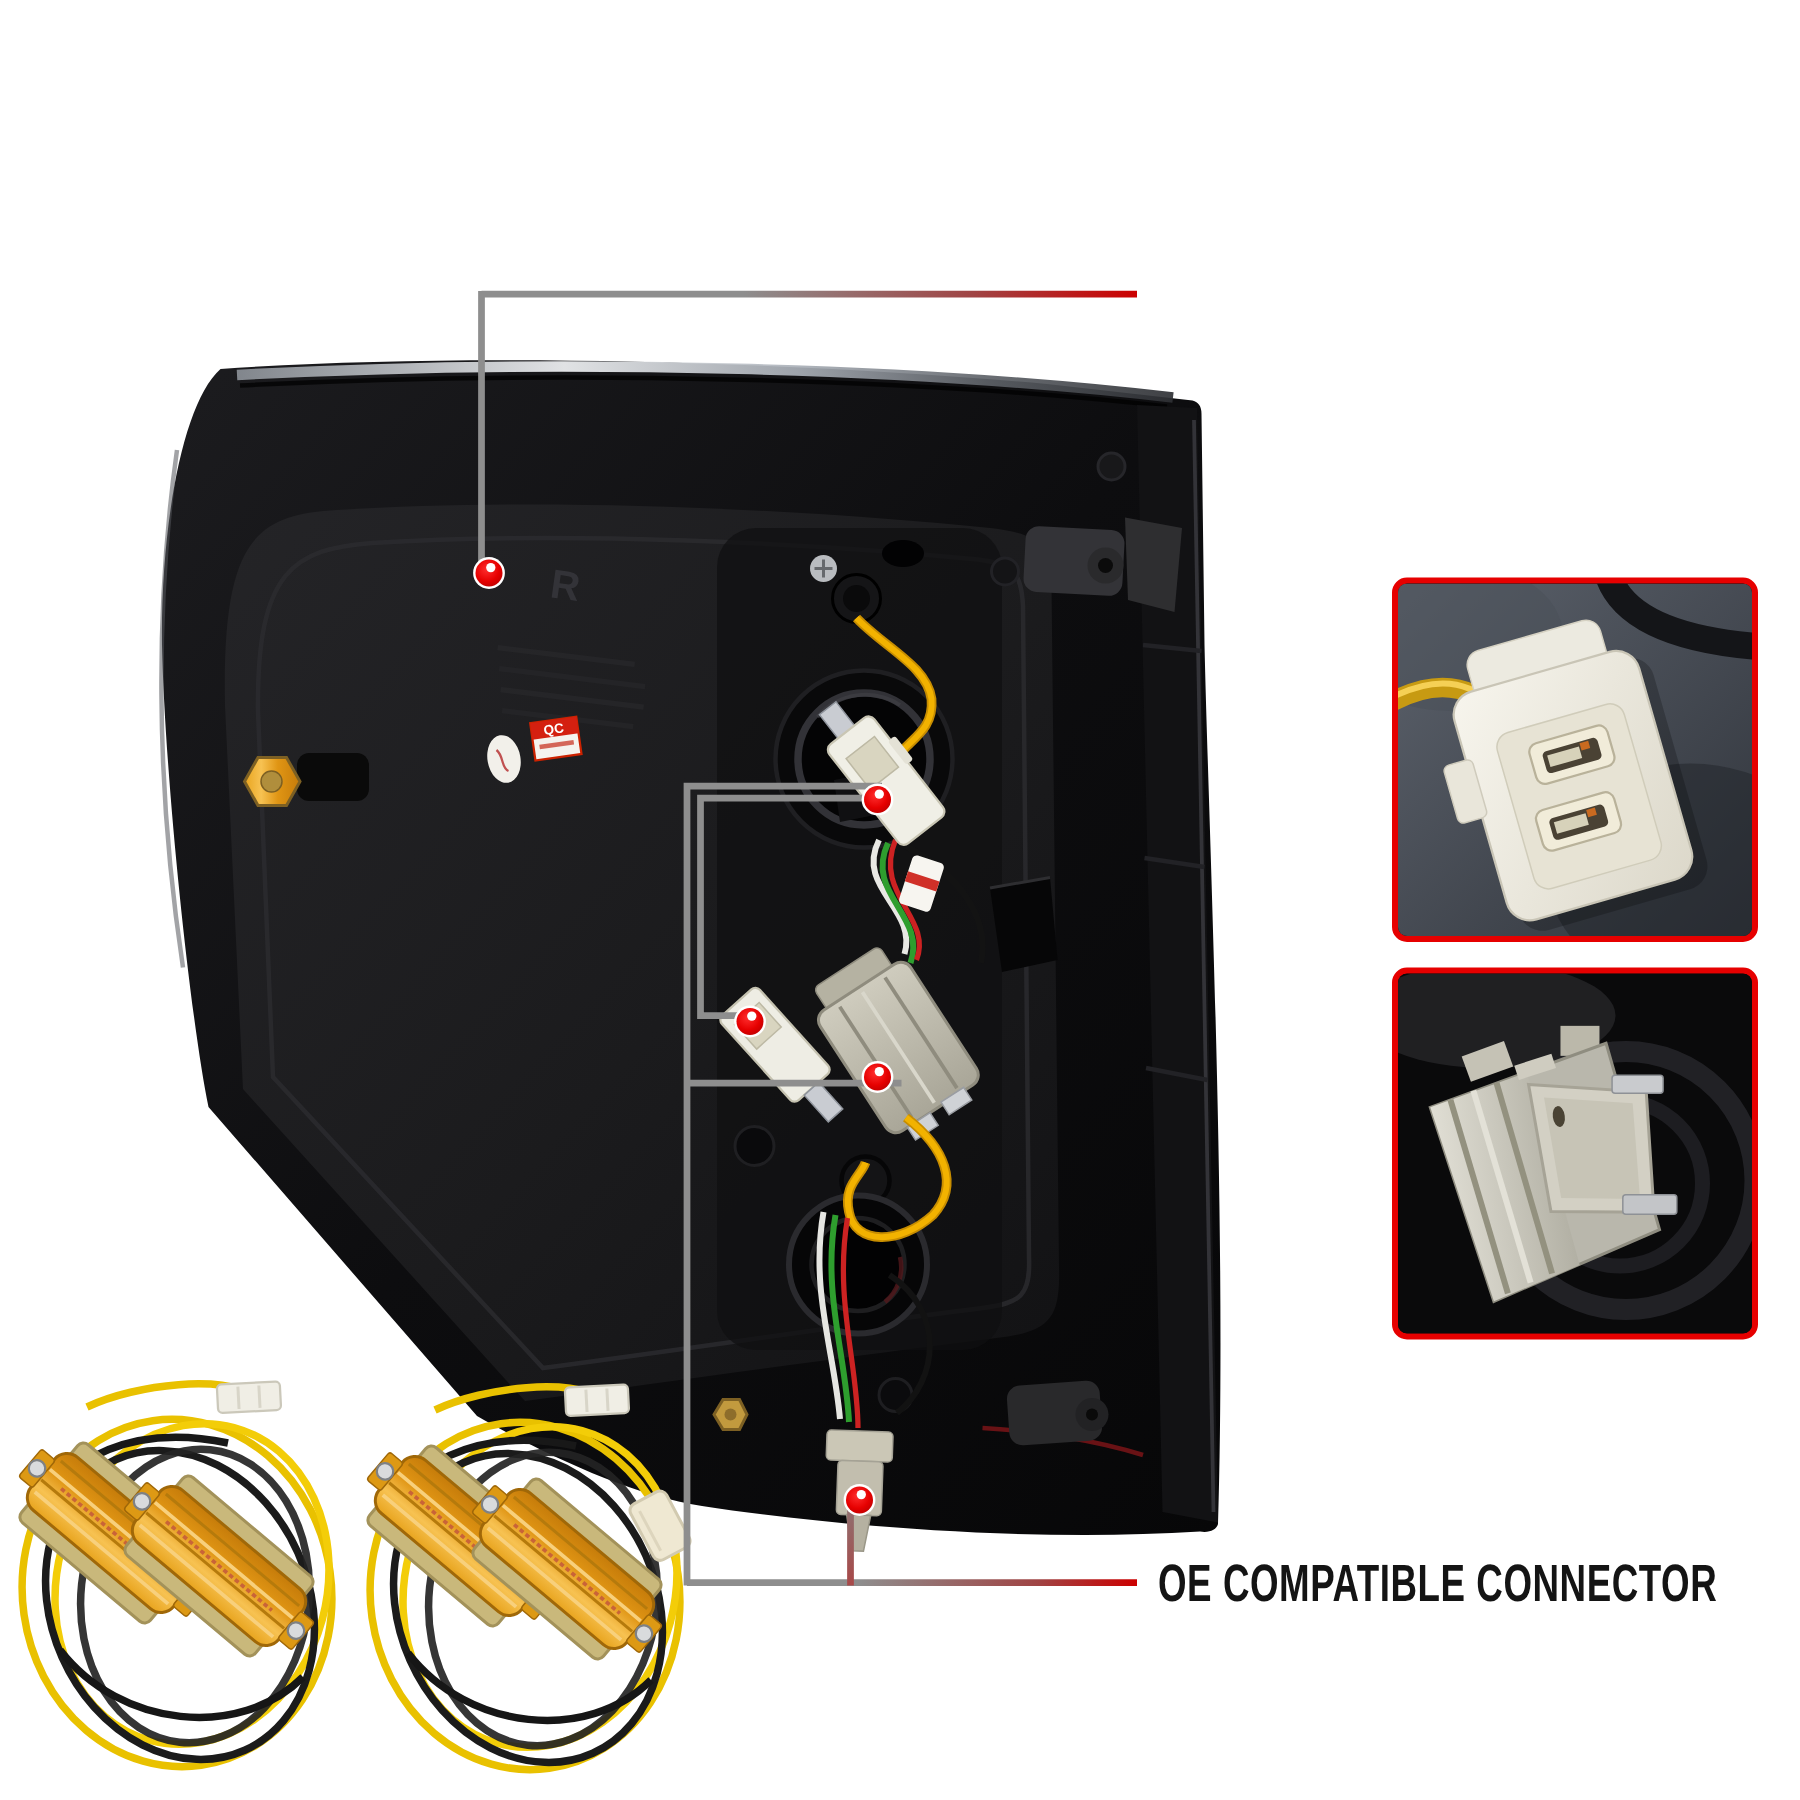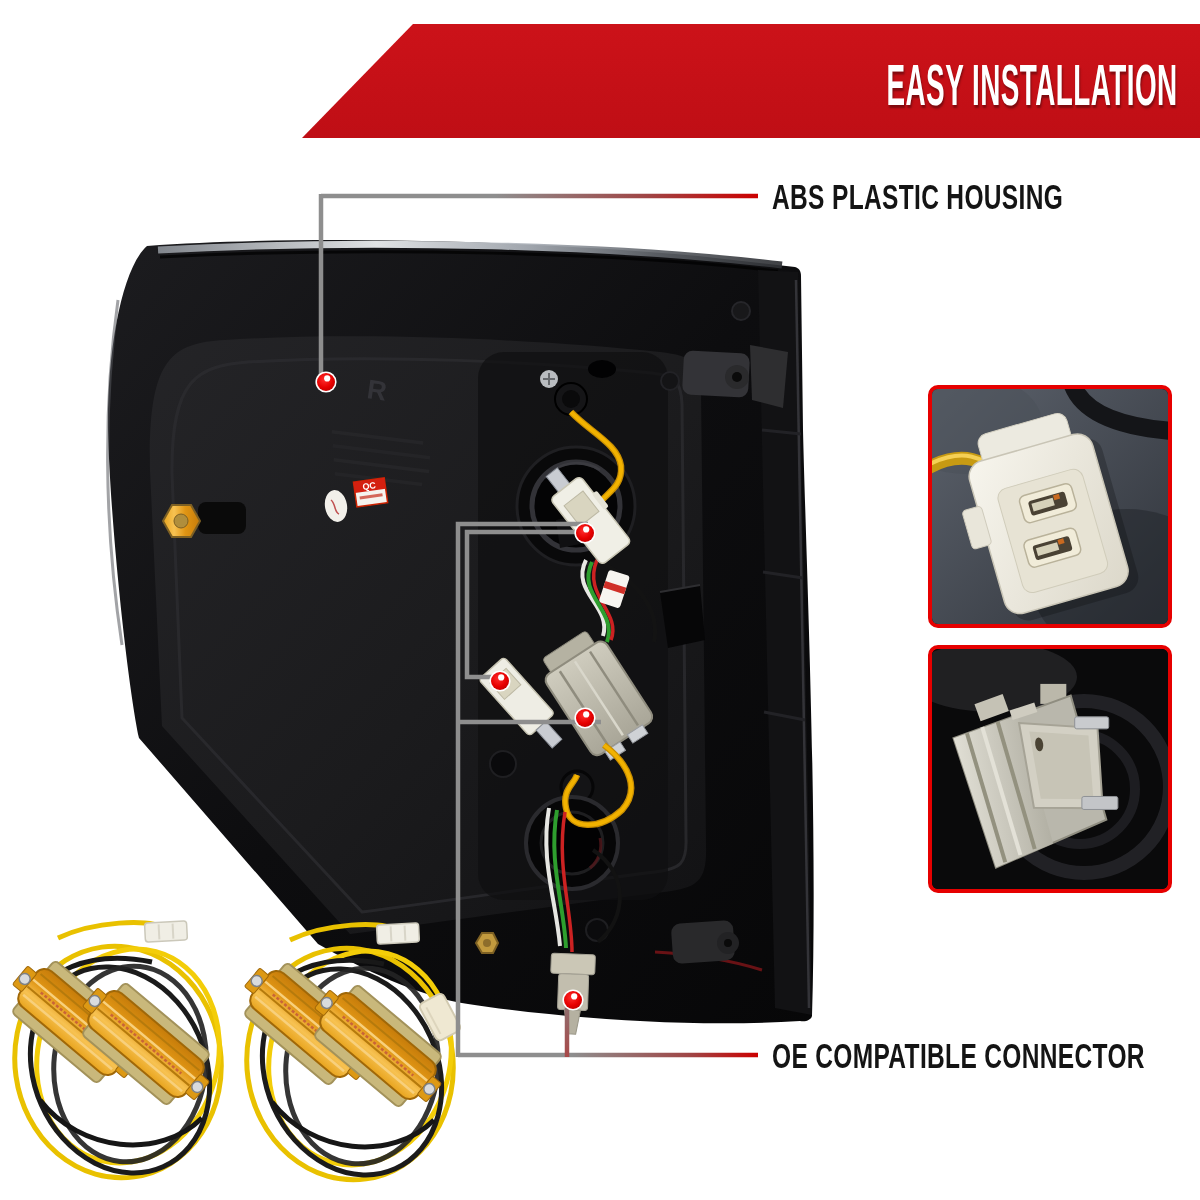--- a/index.html
+++ b/index.html
@@ -287,27 +287,21 @@
 
     <g>
       <use href="#marker-dot" transform="translate(326,382)"></use>
       <use href="#marker-dot" transform="translate(585,533)"></use>
       <use href="#marker-dot" transform="translate(500,681)"></use>
       <use href="#marker-dot" transform="translate(585,718)"></use>
       <use href="#marker-dot" transform="translate(573,1000)"></use>
     </g>
   </svg>
 
-  <div class="banner">
-    <span>EASY INSTALLATION</span>
-  </div>
-
-  <div class="callout-label label-abs">
-    <span>ABS PLASTIC HOUSING</span>
-  </div>
+
   <div class="callout-label label-oe">
     <span>OE COMPATIBLE CONNECTOR</span>
   </div>
 
   <div class="inset inset1">
     <svg width="236" height="235" viewBox="0 0 236 235">
       <defs>
         <linearGradient id="i1-bg" x1="0" y1="0" x2="1" y2="1">
           <stop offset="0" stop-color="#5c626c"></stop>
             <stop offset="1" stop-color="#30343b"></stop>

